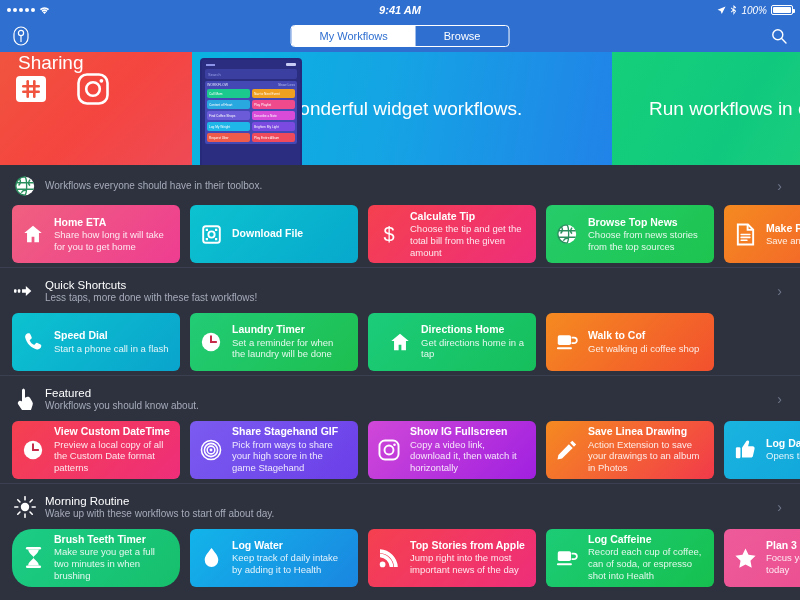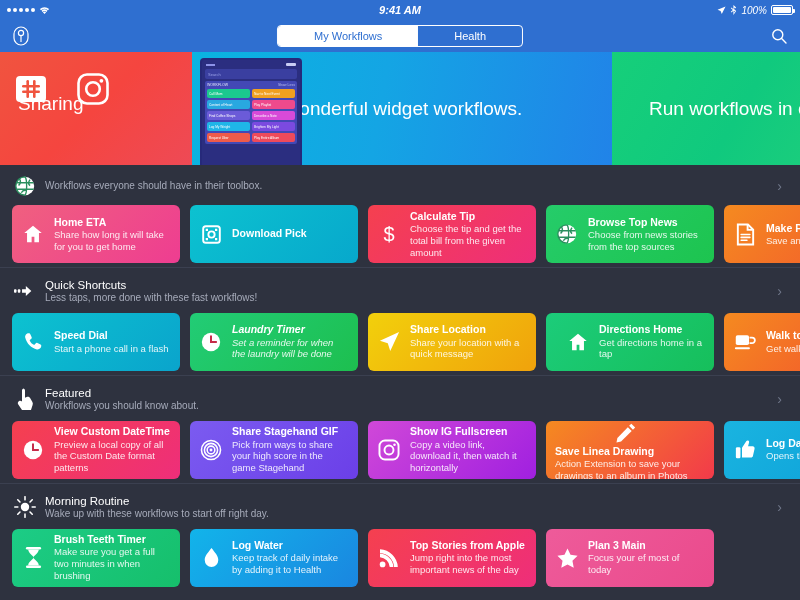--- a/index.html
+++ b/index.html
@@ -55,33 +55,33 @@
     width: 26px; height: 26px;
     display: flex; align-items: center; justify-content: center;
     color: #fff; cursor: pointer;
   }
   .segmented {
     position: absolute; left: 50%; transform: translateX(-50%);
     display: flex; border: 1px solid #ffffff; border-radius: 4px;
     overflow: hidden; height: 22px;
   }
   .seg {
-    padding: 0 36px; display: flex; align-items: center;
+    padding: 0 28px; display: flex; align-items: center;
     font-size: 11px; color: #ffffff; cursor: pointer;
     background: transparent; white-space: nowrap;
   }
   .seg.active { background: #ffffff; color: #2f6fd0; }
 
   
   .banners {
     display: flex; height: 113px; width: 100%; overflow: hidden;
   }
   .banner {
     position: relative; flex: 0 0 auto; height: 100%;
-    display: flex; flex-direction: column; justify-content: center;
+    display: flex; flex-direction: column; justify-content: flex-start;
     overflow: hidden;
   }
   .banner-title {
     color: #fff; font-size: 19px; padding: 0 18px 10px 18px;
     white-space: nowrap;
   }
   .banner-title.mid { align-self: center; padding-bottom: 0; }
   .banner.centered { justify-content: center; }
   .banner-icons {
     position: absolute; top: 20px; left: 14px;
@@ -203,21 +203,21 @@
   <div class="nav-icon">
     <svg width="16" height="20" viewBox="0 0 16 20">
       <rect x="1" y="1" width="14" height="18" rx="7" fill="none" stroke="#fff" stroke-width="1.2"></rect>
       <circle cx="8" cy="7" r="2.6" fill="none" stroke="#fff" stroke-width="1.2"></circle>
       <path d="M8 10v6" stroke="#fff" stroke-width="1.2"></path>
     </svg>
   </div>
 
   <div class="segmented">
     <div class="seg active">My Workflows</div>
-    <div class="seg">Health</div>
+    <div class="seg">Browse</div>
   </div>
 
   <div class="nav-icon" style="margin-left:auto">
     <svg width="16" height="16" viewBox="0 0 16 16">
       <circle cx="6.8" cy="6.8" r="5" fill="none" stroke="#fff" stroke-width="1.4"></circle>
       <path d="M10.6 10.6 15 15" stroke="#fff" stroke-width="1.4" stroke-linecap="round"></path>
     </svg>
   </div>
 </div>
 
@@ -312,21 +312,21 @@
           <svg width="21" height="21" viewBox="0 0 24 24">
             <rect x="2.5" y="2.5" width="19" height="19" rx="3" fill="none" stroke="#ffffff" stroke-width="2.2"></rect>
             <circle cx="12" cy="12" r="3.6" fill="none" stroke="#ffffff" stroke-width="2.2"></circle>
             <rect x="5.4" y="5.4" width="2.6" height="2.6" fill="#ffffff"></rect>
             <rect x="16" y="5.4" width="2.6" height="2.6" fill="#ffffff"></rect>
             <rect x="5.4" y="16" width="2.6" height="2.6" fill="#ffffff"></rect>
             <rect x="16" y="16" width="2.6" height="2.6" fill="#ffffff"></rect>
           </svg>
         </div>
         <div class="card-text">
-          <span class="card-title">Download Pick</span>
+          <span class="card-title">Download File</span>
         </div>
       </div>
       <div class="card" style="background: linear-gradient(135deg, rgb(245, 64, 79) 0%, rgb(238, 46, 122) 100%);">
         <div class="card-icon">
           <svg width="22" height="24" viewBox="0 0 16 24">
             <text x="8" y="19" font-family="Liberation Sans, sans-serif" font-size="20" fill="#ffffff" text-anchor="middle">$</text>
           </svg>
         </div>
         <div class="card-text">
           <span class="card-title">Calculate Tip</span>
@@ -379,41 +379,30 @@
         <div class="card-icon">
           <svg width="21" height="21" viewBox="0 0 24 24">
             <path d="M6.6 2.5c1 0 1.5.5 1.9 1.4l1.3 3c.4.9.2 1.5-.5 2.1l-1.3 1c-.3.3-.4.6-.2 1 .9 2 2.6 3.7 4.6 4.7.4.2.8.1 1-.2l1-1.3c.6-.7 1.2-.9 2.1-.5l3 1.3c.9.4 1.4.9 1.4 1.9 0 2.6-2.4 4.6-5 4.1C9.4 19.6 4.4 14.6 2.5 7.5 2 4.9 4 2.5 6.6 2.5z" fill="#ffffff"></path>
           </svg>
         </div>
         <div class="card-text">
           <span class="card-title">Speed Dial</span>
           <span class="card-sub">Start a phone call in a flash</span>
         </div>
       </div>
-      <div class="card" style="background: linear-gradient(135deg, rgb(34, 204, 118) 0%, rgb(29, 191, 79) 100%); font-style: italic;">
+      <div class="card" style="background: linear-gradient(135deg, rgb(34, 204, 118) 0%, rgb(29, 191, 79) 100%);">
         <div class="card-icon">
           <svg width="22" height="22" viewBox="0 0 24 24">
             <circle cx="12" cy="12" r="10" fill="#ffffff"></circle>
             <path d="M12 5.6V12h5.6" fill="none" stroke="#c62b4a" stroke-width="2.2" stroke-linecap="round"></path>
           </svg>
         </div>
         <div class="card-text">
           <span class="card-title">Laundry Timer</span>
           <span class="card-sub">Set a reminder for when the laundry will be done</span>
-        </div>
-      </div>
-      <div class="card" style="background: linear-gradient(135deg, rgb(242, 208, 12) 0%, rgb(240, 162, 12) 100%);">
-        <div class="card-icon">
-          <svg width="23" height="23" viewBox="0 0 24 24">
-            <path d="M22 2 2 11.2l8.2 2.6L12.8 22 22 2z" fill="#ffffff"></path>
-          </svg>
-        </div>
-        <div class="card-text">
-          <span class="card-title">Share Location</span>
-          <span class="card-sub">Share your location with a quick message</span>
         </div>
       </div>
       <div class="card" style="background: linear-gradient(135deg, rgb(28, 204, 122) 0%, rgb(22, 191, 91) 100%); padding-left: 20px;">
         <div class="card-icon">
           <svg width="22" height="22" viewBox="0 0 24 24">
             <path d="M12 3 2.5 11h3v10h5v-6h3v6h5V11h3L12 3z" fill="#ffffff"></path>
           </svg>
         </div>
         <div class="card-text">
           <span class="card-title">Directions Home</span>
@@ -479,21 +468,21 @@
             <rect x="1.6" y="1.6" width="20.8" height="20.8" rx="6" fill="none" stroke="#ffffff" stroke-width="2.1"></rect>
             <circle cx="12" cy="12" r="4.9" fill="none" stroke="#ffffff" stroke-width="2.1"></circle>
             <circle cx="18" cy="6.2" r="1.4" fill="#ffffff"></circle>
           </svg>
         </div>
         <div class="card-text">
           <span class="card-title">Show IG Fullscreen</span>
           <span class="card-sub">Copy a video link, download it, then watch it horizontally</span>
         </div>
       </div>
-      <div class="card" style="background: linear-gradient(135deg, rgb(245, 138, 32) 0%, rgb(242, 58, 74) 100%); flex-direction: column;">
+      <div class="card" style="background: linear-gradient(135deg, rgb(245, 138, 32) 0%, rgb(242, 58, 74) 100%);">
         <div class="card-icon">
           <svg width="22" height="22" viewBox="0 0 24 24">
             <path d="M17.8 1.8 22 6l-2.4 2.4-4.2-4.2 2.4-2.4z" fill="#ffffff"></path>
             <path d="M14 5.6 18.2 9.8 6.6 21.4 1.6 22.4 2.6 17.4 14 5.6z" fill="#ffffff"></path>
           </svg>
         </div>
         <div class="card-text">
           <span class="card-title">Save Linea Drawing</span>
           <span class="card-sub">Action Extension to save your drawings to an album in Photos</span>
         </div>
@@ -515,26 +504,26 @@
       <div class="sec-icon">
         <svg width="22" height="22" viewBox="0 0 24 24">
           <circle cx="12" cy="12" r="4.6" fill="#ffffff"></circle>
           <g stroke="#ffffff" stroke-width="1.7" stroke-linecap="round">
             <path d="M12 .8v3.4M12 19.8v3.4M.8 12h3.4M19.8 12h3.4M4.1 4.1l2.4 2.4M17.5 17.5l2.4 2.4M19.9 4.1l-2.4 2.4M6.5 17.5l-2.4 2.4"></path>
           </g>
         </svg>
       </div>
       <div class="sec-text">
         <span class="sec-title">Morning Routine</span>
-        <span class="sec-sub">Wake up with these workflows to start off right day.</span>
+        <span class="sec-sub">Wake up with these workflows to start off about day.</span>
       </div>
       <div class="sec-chevron">›</div>
     </div>
     <div class="card-row">
-      <div class="card" style="background: linear-gradient(135deg, rgb(28, 204, 134) 0%, rgb(22, 191, 107) 100%);">
+      <div class="card" style="background: linear-gradient(135deg, rgb(28, 204, 134) 0%, rgb(22, 191, 107) 100%); border-radius: 20px;">
         <div class="card-icon">
           <svg width="17" height="23" viewBox="0 0 18 24">
             <rect x="1" y="1" width="16" height="2.6" rx="1.3" fill="#ffffff"></rect>
             <rect x="1" y="20.4" width="16" height="2.6" rx="1.3" fill="#ffffff"></rect>
             <path d="M3.4 3.6h11.2c0 4-5.6 6.6-5.6 8.4 0 1.8 5.6 4.4 5.6 8.4H3.4c0-4 5.6-6.6 5.6-8.4 0-1.8-5.6-4.4-5.6-8.4z" fill="#ffffff"></path>
           </svg>
         </div>
         <div class="card-text">
           <span class="card-title">Brush Teeth Timer</span>
           <span class="card-sub">Make sure you get a full two minutes in when brushing</span>
@@ -558,20 +547,33 @@
             <path d="M2.2 11.2a11.6 11.6 0 0 1 10.6 10.6h4A15.6 15.6 0 0 0 2.2 7.2v4z" fill="#ffffff"></path>
             <path d="M2.2 3.6a19.2 19.2 0 0 1 18.2 18.2h-3.9A15.3 15.3 0 0 0 2.2 7.5V3.6z" fill="#ffffff" opacity="0"></path>
             <path d="M2.2 2.4a20.4 20.4 0 0 1 19.4 19.4h-4.1A16.3 16.3 0 0 0 2.2 6.5V2.4z" fill="#ffffff"></path>
           </svg>
         </div>
         <div class="card-text">
           <span class="card-title">Top Stories from Apple News</span>
           <span class="card-sub">Jump right into the most important news of the day</span>
         </div>
       </div>
+      <div class="card" style="background: linear-gradient(135deg, rgb(28, 204, 118) 0%, rgb(22, 192, 79) 100%);">
+        <div class="card-icon">
+          <svg width="23" height="21" viewBox="0 0 26 22">
+            <rect x="2" y="4" width="15" height="11" rx="2" fill="#ffffff"></rect>
+            <path d="M17.6 6.5h2.8a3.2 3.2 0 0 1 0 6.4h-2.8" fill="none" stroke="#ffffff" stroke-width="2"></path>
+            <rect x="1" y="17.5" width="17" height="2.4" rx="1.2" fill="#ffffff"></rect>
+          </svg>
+        </div>
+        <div class="card-text">
+          <span class="card-title">Log Caffeine</span>
+          <span class="card-sub">Record each cup of coffee, can of soda, or espresso shot into Health</span>
+        </div>
+      </div>
       <div class="card" style="background: linear-gradient(135deg, rgb(238, 91, 154) 0%, rgb(234, 74, 140) 100%);">
         <div class="card-icon">
           <svg width="23" height="22" viewBox="0 0 24 24">
             <path d="M12 1.6 15.3 8.5 23 9.6l-5.6 5.4 1.4 7.6L12 19l-6.8 3.6 1.4-7.6L1 9.6l7.7-1.1L12 1.6z" fill="#ffffff"></path>
           </svg>
         </div>
         <div class="card-text">
           <span class="card-title">Plan 3 Main</span>
           <span class="card-sub">Focus your ef most of today</span>
         </div>

